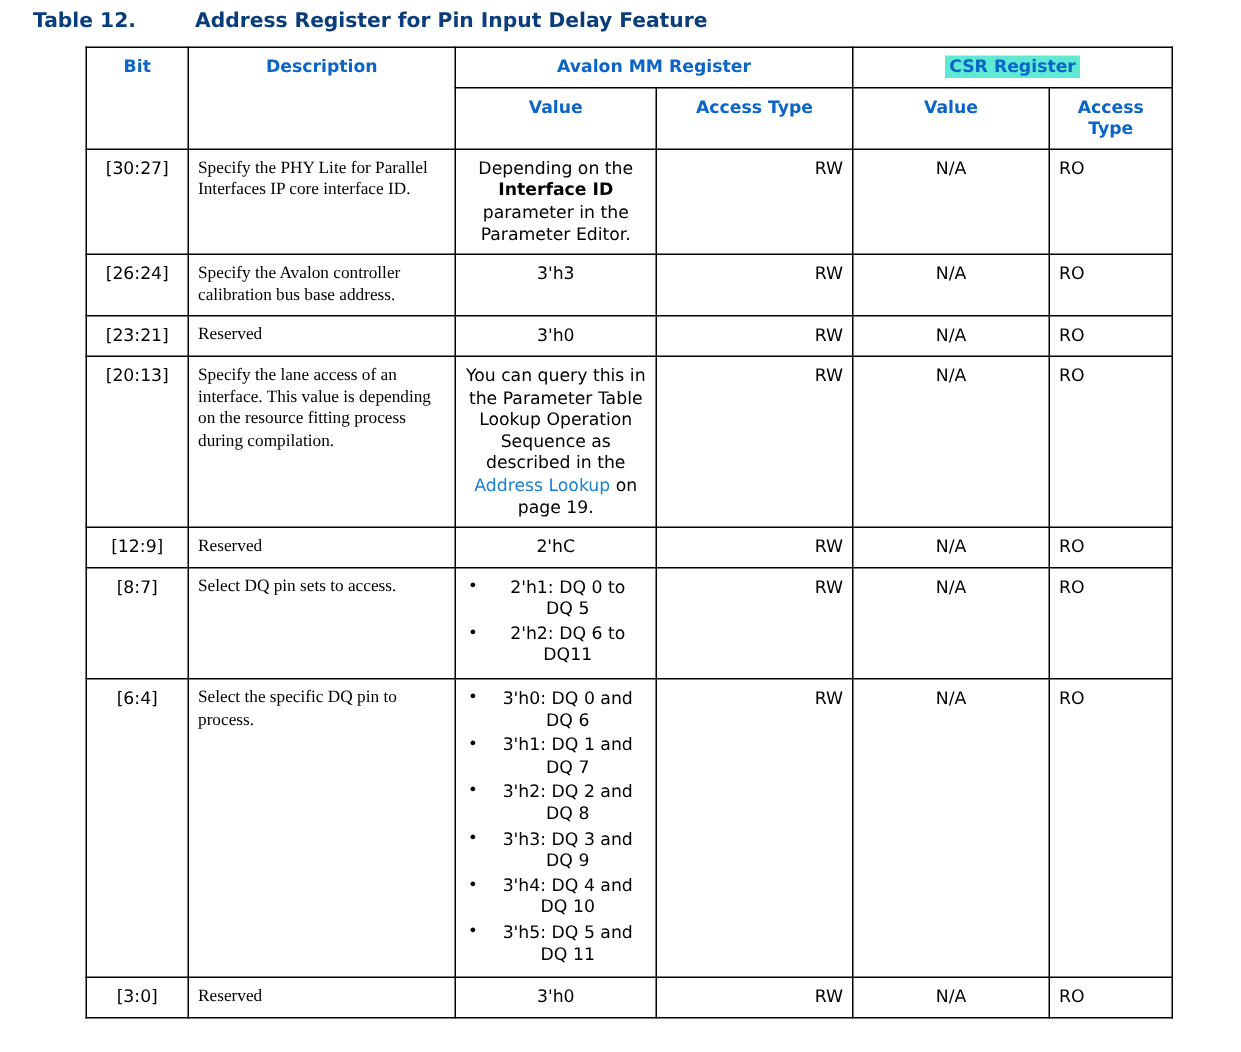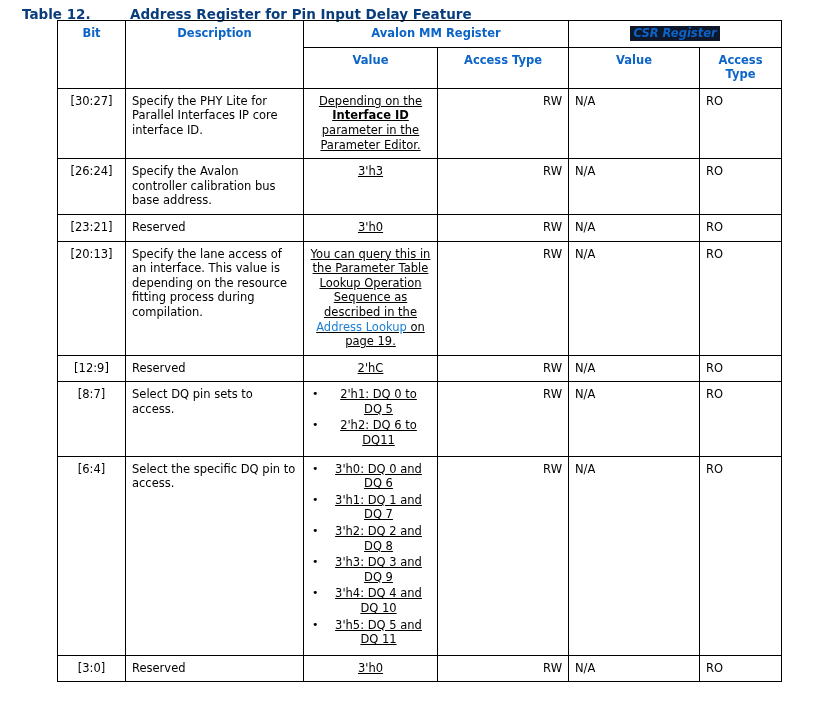--- a/index.html
+++ b/index.html
@@ -29,62 +29,62 @@
     color: #0a3d7c;
     white-space: nowrap;
   }
   .caption .cap-label {
     display: inline-block;
     width: 108px;
   }
   table.reg {
     position: absolute;
     left: 57px;
-    top: 20px;
+    top: 31px;
     width: 724px;
     border-collapse: collapse;
     table-layout: fixed;
   }
   table.reg td, table.reg th {
     border: 1px solid #000000;
     vertical-align: top;
     padding: 5px 6px 6px 6px;
     font-size: 11.5px;
     line-height: 1.27;
   }
   thead th {
     color: #0b64c8;
     font-weight: bold;
     text-align: center;
     vertical-align: middle;
     padding-top: 7px;
     padding-bottom: 7px;
   }
   th.hl span.hilite {
-    background: #0f172a;
+    background: #5eead4;
     padding: 0 3px;
     display: inline-block;
-    font-style: italic;
   }
   td.c-bit {
     text-align: center;
     font-weight: normal;
     white-space: nowrap;
   }
   td.c-desc {
     text-align: left;
+    font-family: Liberation Serif, serif;
   }
   td.c-val {
     text-align: center;
-    text-decoration: underline;
   }
   td.c-acc {
     text-align: right;
   }
   td.c-csrval {
+    text-align: center;
     margin-top: 20px;
   }
   td.c-csracc {
     text-align: left;
   }
   .bold {
     font-weight: bold;
   }
   a.link {
     color: #1a7fd4;
@@ -210,21 +210,21 @@
               </li>
           </ul>
         </td>
         <td class="c-acc">RW</td>
         <td class="c-csrval">N/A</td>
         <td class="c-csracc">RO</td>
       </tr>
 
       <tr>
         <td class="c-bit">[6:4]</td>
-        <td class="c-desc">Select the specific DQ pin to access.</td>
+        <td class="c-desc">Select the specific DQ pin to process.</td>
         <td class="c-val valcell-multi">
           <ul class="bullets">
             <li>
                 <span class="bullet">•</span>
                 <span class="btext">3'h0: DQ 0 and DQ 6</span>
               </li>
             <li>
                 <span class="bullet">•</span>
                 <span class="btext">3'h1: DQ 1 and DQ 7</span>
               </li>

